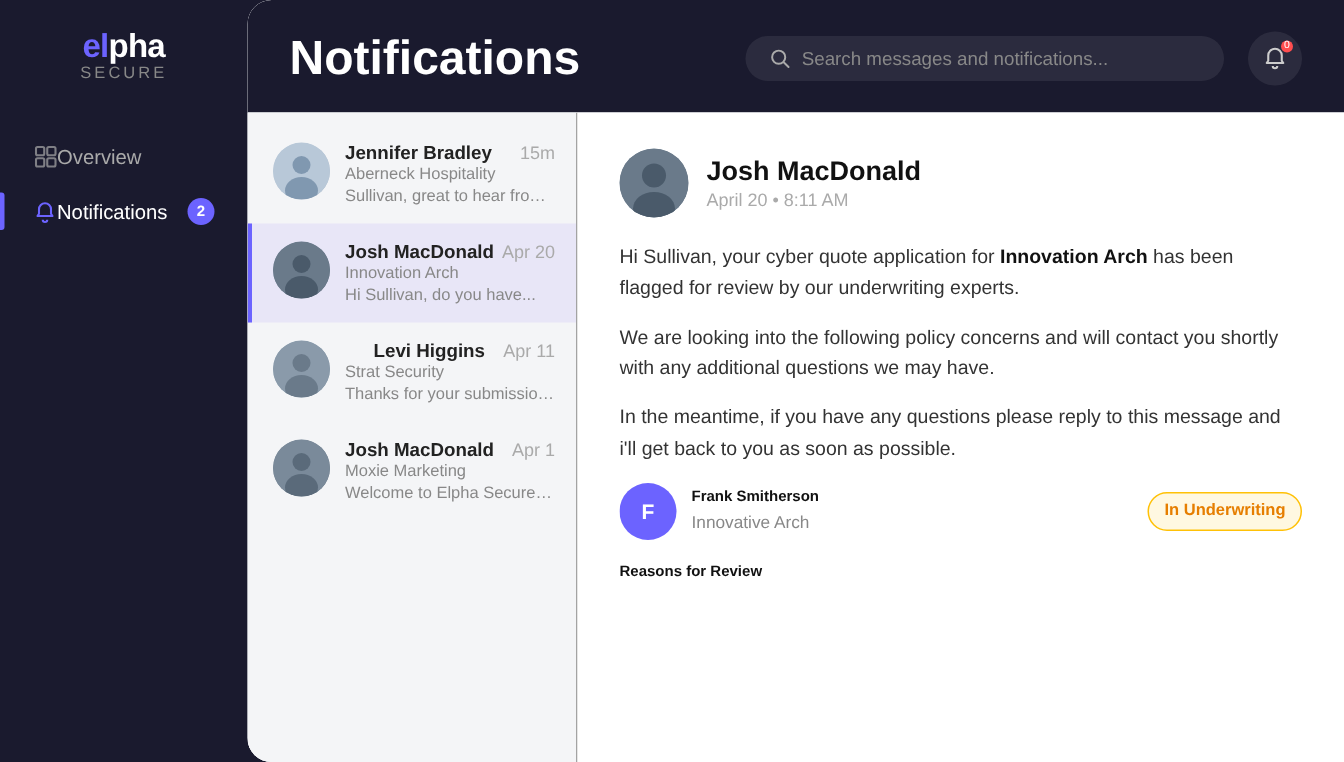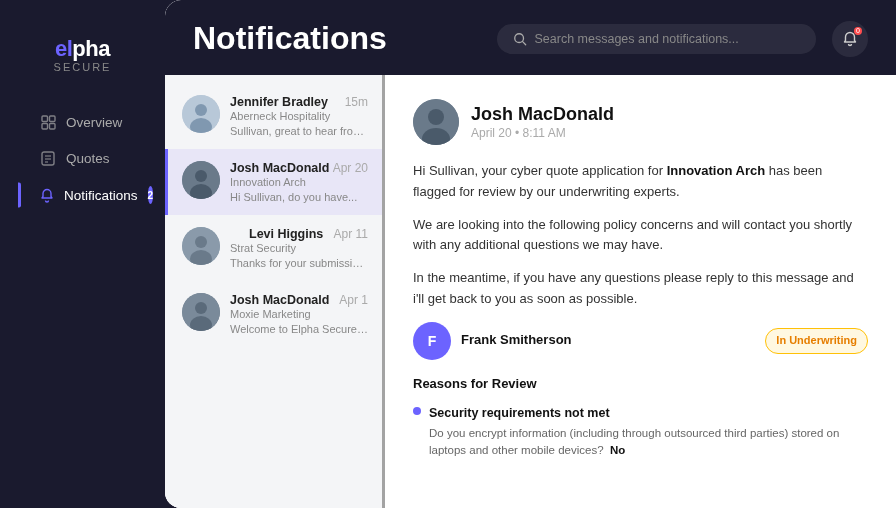--- a/index.html
+++ b/index.html
@@ -12,21 +12,21 @@
       display: flex;
     }
 
     
     .sidebar {
       width: 165px;
       min-width: 165px;
       background: #1a1a2e;
       display: flex;
       flex-direction: column;
-      padding: 18px;
+      padding: 0;
       height: 436px;
     }
 
     .logo-area {
       padding: 20px 18px 24px;
       display: flex;
       flex-direction: column;
       align-items: center;
     }
 
@@ -52,21 +52,20 @@
       display: flex;
       flex-direction: column;
       gap: 2px;
       padding: 0 10px;
       margin-top: 8px;
     }
 
     .nav-item {
       display: flex;
       align-items: center;
-      gap: 10px;
       padding: 9px 12px;
       border-radius: 8px;
       cursor: pointer;
       color: #aaa;
       font-size: 13.5px;
       font-weight: 500;
       position: relative;
     }
     .nav-item.active {
       color: #fff;
@@ -207,21 +206,21 @@
       overflow: hidden;
       background: #f4f5f7;
     }
 
     
     .message-list {
       width: 220px;
       min-width: 220px;
       background: #f4f5f7;
       overflow-y: auto;
-      border-right: 3px solid #a3a3a3;
+      border-right: 1px solid #a3a3a3;
       padding: 8px 0;
     }
 
     .message-item {
       display: flex;
       align-items: flex-start;
       gap: 10px;
       padding: 12px 14px;
       cursor: pointer;
       border-left: 3px solid transparent;
@@ -352,21 +351,21 @@
       font-size: 14px;
       font-weight: 700;
       color: #fff;
       flex-shrink: 0;
     }
 
     .reviewer-info {
       flex: 1;
     }
     .reviewer-name {
-      font-size: 13px;
+      font-size: 10px;
       font-weight: 700;
       color: #111;
     }
     .reviewer-company {
       font-size: 11.5px;
       color: #888;
     }
 
     .status-badge {
       background: #fff3cd;
@@ -377,21 +376,21 @@
       border-radius: 20px;
       border: 1px solid #ffc107;
     }
     .status-badge.underwriting {
       background: #fff8e1;
       color: #e67e00;
       border-color: #ffc107;
     }
 
     .reasons-title {
-      font-size: 13px;
+      font-size: 10px;
       font-weight: 800;
       color: #111;
       margin-bottom: 8px;
     }
 
     .reason-item {
       display: flex;
       align-items: flex-start;
       gap: 8px;
       margin-bottom: 8px;
@@ -443,31 +442,20 @@
         <svg width="15" height="15" viewBox="0 0 15 15" fill="none" xmlns="http://www.w3.org/2000/svg">
           <rect x="1" y="1" width="5.5" height="5.5" rx="1" stroke="currentColor" stroke-width="1.4"></rect>
           <rect x="8.5" y="1" width="5.5" height="5.5" rx="1" stroke="currentColor" stroke-width="1.4"></rect>
           <rect x="1" y="8.5" width="5.5" height="5.5" rx="1" stroke="currentColor" stroke-width="1.4"></rect>
           <rect x="8.5" y="8.5" width="5.5" height="5.5" rx="1" stroke="currentColor" stroke-width="1.4"></rect>
         </svg>
       </span>
       <span>Overview</span>
     </div>
 
-    <div class="nav-item">
-      <span class="nav-icon">
-        <svg width="14" height="15" viewBox="0 0 14 15" fill="none" xmlns="http://www.w3.org/2000/svg">
-          <rect x="1" y="1" width="12" height="13" rx="2" stroke="currentColor" stroke-width="1.4"></rect>
-          <line x1="4" y1="5" x2="10" y2="5" stroke="currentColor" stroke-width="1.2"></line>
-          <line x1="4" y1="8" x2="10" y2="8" stroke="currentColor" stroke-width="1.2"></line>
-          <line x1="4" y1="11" x2="7" y2="11" stroke="currentColor" stroke-width="1.2"></line>
-        </svg>
-      </span>
-      <span>Quotes</span>
-    </div>
 
 
     <div class="nav-item active">
       <span class="nav-active-bar"></span>
       <span class="nav-icon" style="color:#6c63ff;">
         <svg width="14" height="15" viewBox="0 0 14 15" fill="none" xmlns="http://www.w3.org/2000/svg">
           <path d="M7 1.5a4 4 0 014 4v3l1 1.5H2L3 8.5v-3a4 4 0 014-4z" stroke="#6c63ff" stroke-width="1.4" stroke-linejoin="round"></path>
           <path d="M5.5 12.5a1.5 1.5 0 003 0" stroke="#6c63ff" stroke-width="1.4"></path>
         </svg>
       </span>
@@ -602,33 +590,25 @@
         </p>
         <p>We are looking into the following policy concerns and will contact you shortly with any additional questions we may have.</p>
         <p>In the meantime, if you have any questions please reply to this message and i'll get back to you as soon as possible.</p>
 
         <div class="reviewer-card">
           <div class="reviewer-avatar">
             <span>F</span>
           </div>
           <div class="reviewer-info">
             <div class="reviewer-name">Frank Smitherson</div>
+            <div class="reviewer-company">Innovative Arch</div>
           </div>
           <div class="status-badge underwriting">In Underwriting</div>
         </div>
 
         <div class="reasons-title">Reasons for Review</div>
 
-        <div class="reason-item">
-          <div class="reason-dot"></div>
-          <div>
-            <div class="reason-title">Security requirements not met</div>
-            <div class="reason-desc">
-              Do you encrypt information (including through outsourced third parties) stored on laptops and other mobile devices?&nbsp; <strong>No</strong>
-            </div>
-          </div>
-        </div>
 
       </div>
     </div>
 
   </div>
 </main>
 
 </body></html>

